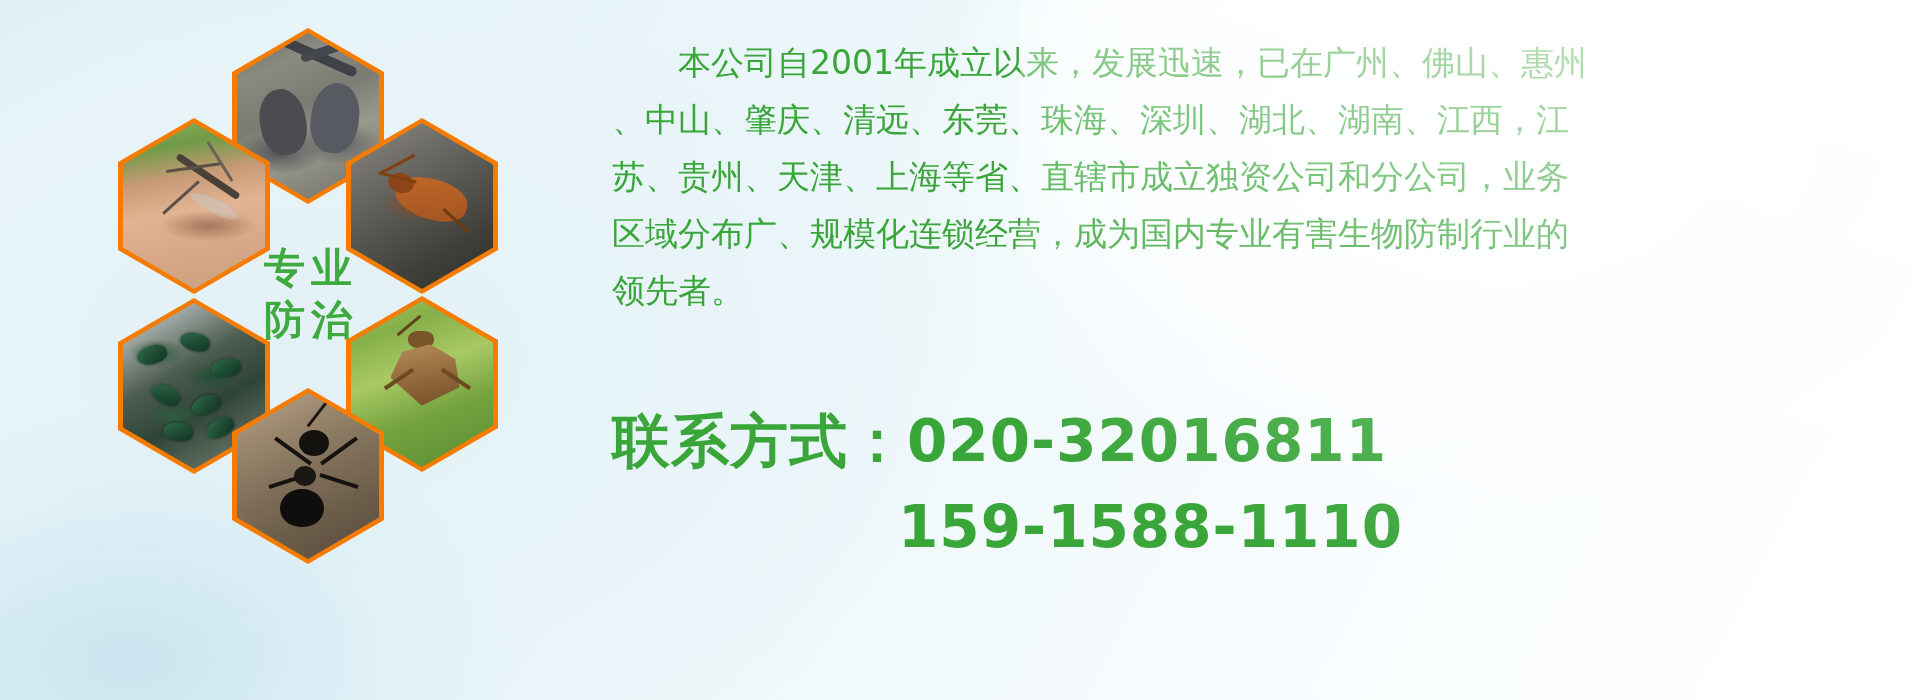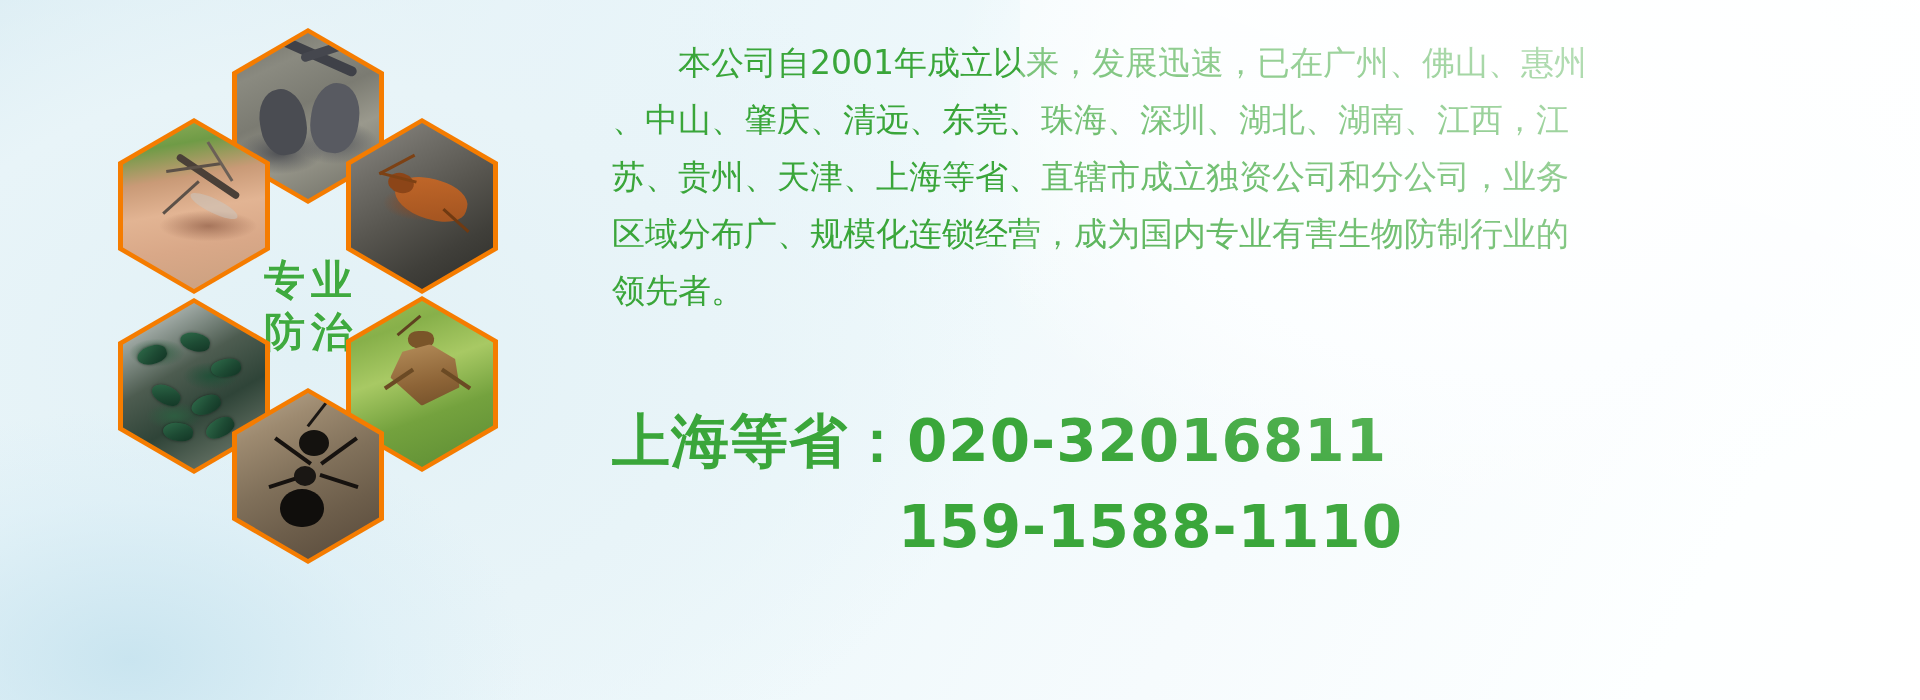--- a/index.html
+++ b/index.html
@@ -183,21 +183,21 @@
         <div class="art art-roach">
           <span class="b1"></span>
             <span class="b2"></span>
             <span class="b3"></span>
             <span class="b4"></span>
             <span class="b5"></span>
         </div>
       </div>
     </div>
 
-    <div id="hex-center" style="left:152px;top:208px;">
+    <div id="hex-center" style="left:152px;top:196px;">
       <div class="ctext">专业</div>
       <div class="ctext">防治</div>
     </div>
 
     <div class="hex hexborder" style="left:38px;top:288px;">
       <div class="inner">
         <div class="art art-flies">
           <span class="f"></span>
             <span class="f"></span>
             <span class="f"></span>
@@ -240,20 +240,20 @@
   <div id="copy">
     <p class="indent">本公司自2001年成立以来，发展迅速，已在广州、佛山、惠州</p>
     <p>、中山、肇庆、清远、东莞、珠海、深圳、湖北、湖南、江西，江</p>
     <p>苏、贵州、天津、上海等省、直辖市成立独资公司和分公司，业务</p>
     <p>区域分布广、规模化连锁经营，成为国内专业有害生物防制行业的</p>
     <p>领先者。</p>
   </div>
 
   <div id="contact">
     <div class="line l1">
-      <span>上海等省：</span><span>020-32016811</span>
+      <span>联系方式：</span><span>020-32016811</span>
     </div>
     <div class="line l2">
       <span>159-1588-1110</span>
     </div>
   </div>
 
 </div>
 
 </body></html>

